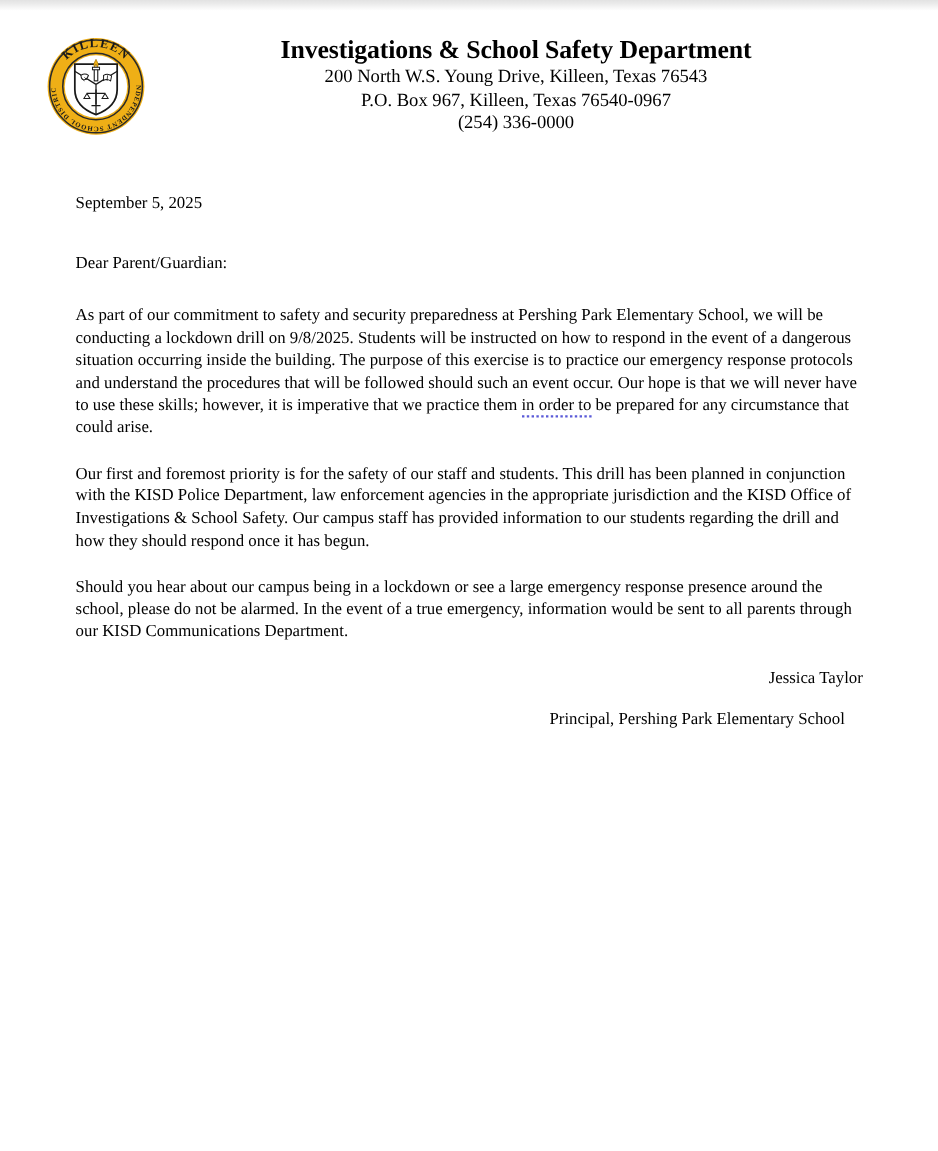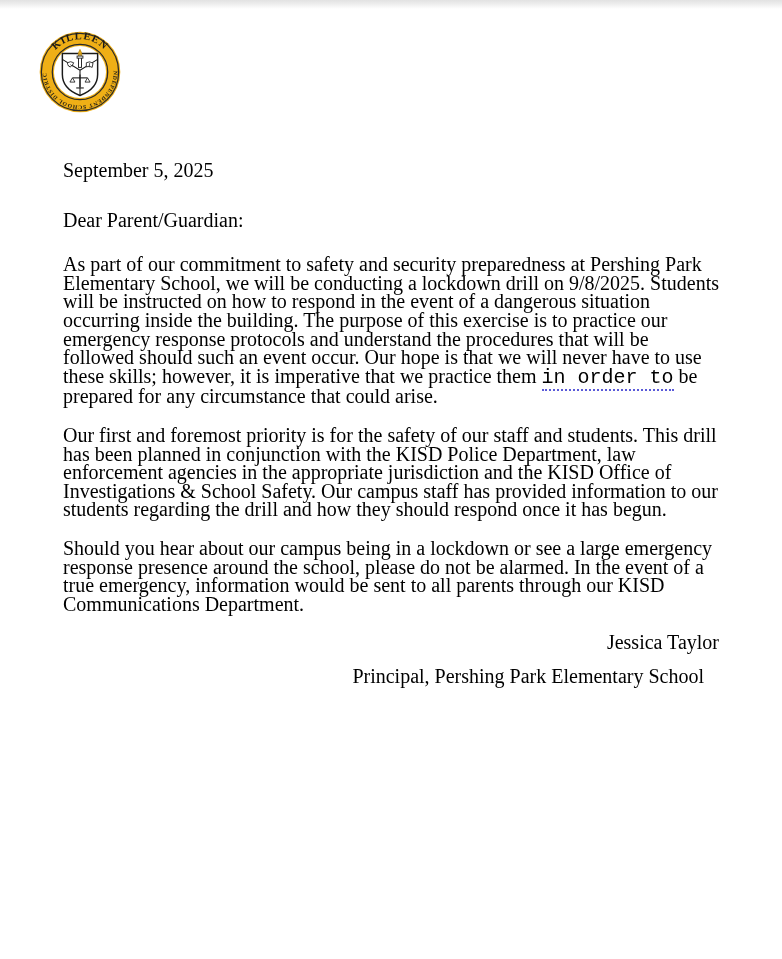--- a/index.html
+++ b/index.html
@@ -72,21 +72,21 @@
     line-height: 19.5px;
     white-space: nowrap;
   }
 
   
   .letter {
     position: absolute;
     left: 63px;
     top: 161px;
     width: 656px;
-    font-size: 20px;
+    font-size: 14px;
     line-height: 18.6px;
     text-align: left;
   }
   .date-line {
     margin: 0 0 31px 0;
   }
   .salutation {
     margin: 0 0 26px 0;
   }
   .para {
@@ -104,21 +104,20 @@
   }
   .sig-title {
     margin: 15px;
     text-align: right;
   }
 
   
   .grammar-hint {
     border-bottom: 2px dotted #5a5ad8;
     padding-bottom: 0px;
-    font-family: Liberation Mono, monospace;
   }
 </style>
 </head>
 <body>
 
 <div class="page">
 
   <div class="top-edge"></div>
 
   <div class="letterhead">
@@ -157,20 +156,26 @@
         <path d="M 123,78 l -1,11" stroke="#1a1a1a" stroke-width="1.6"></path>
 
         <path d="M 100,106 L 100,136" stroke="#1a1a1a" stroke-width="2.6"></path>
         <path d="M 82,114 L 118,114" stroke="#1a1a1a" stroke-width="2.6"></path>
         <path d="M 82,114 L 76,124 L 88,124 Z" fill="#ffffff" stroke="#1a1a1a" stroke-width="2"></path>
         <path d="M 118,114 L 112,124 L 124,124 Z" fill="#ffffff" stroke="#1a1a1a" stroke-width="2"></path>
         <path d="M 91,138 L 109,138" stroke="#1a1a1a" stroke-width="2.6"></path>
       </svg>
     </div>
 
+    <div class="letterhead-text">
+      <div class="dept-title">Investigations &amp; School Safety Department</div>
+      <div class="addr-line">200 North W.S. Young Drive, Killeen, Texas 76543</div>
+      <div class="addr-line">P.O. Box 967, Killeen, Texas 76540-0967</div>
+      <div class="addr-line">(254) 336-0000</div>
+    </div>
 
   </div>
 
   <div class="letter">
 
     <p class="date-line">September 5, 2025</p>
 
     <p class="salutation">Dear Parent/Guardian:</p>
 
     <p class="para"><span>As part of our commitment to safety and security preparedness at Pershing Park Elementary School, we will be conducting a lockdown drill on 9/8/2025.  Students will be instructed on how to respond in the event of a dangerous situation occurring inside the building. The purpose of this exercise is to practice our emergency response protocols and understand the procedures that will be followed should such an event occur. Our hope is that we will never have to use these skills; however, it is imperative that we practice them </span><span class="grammar-hint">in order to</span><span> be prepared for any circumstance that could arise.</span></p>

